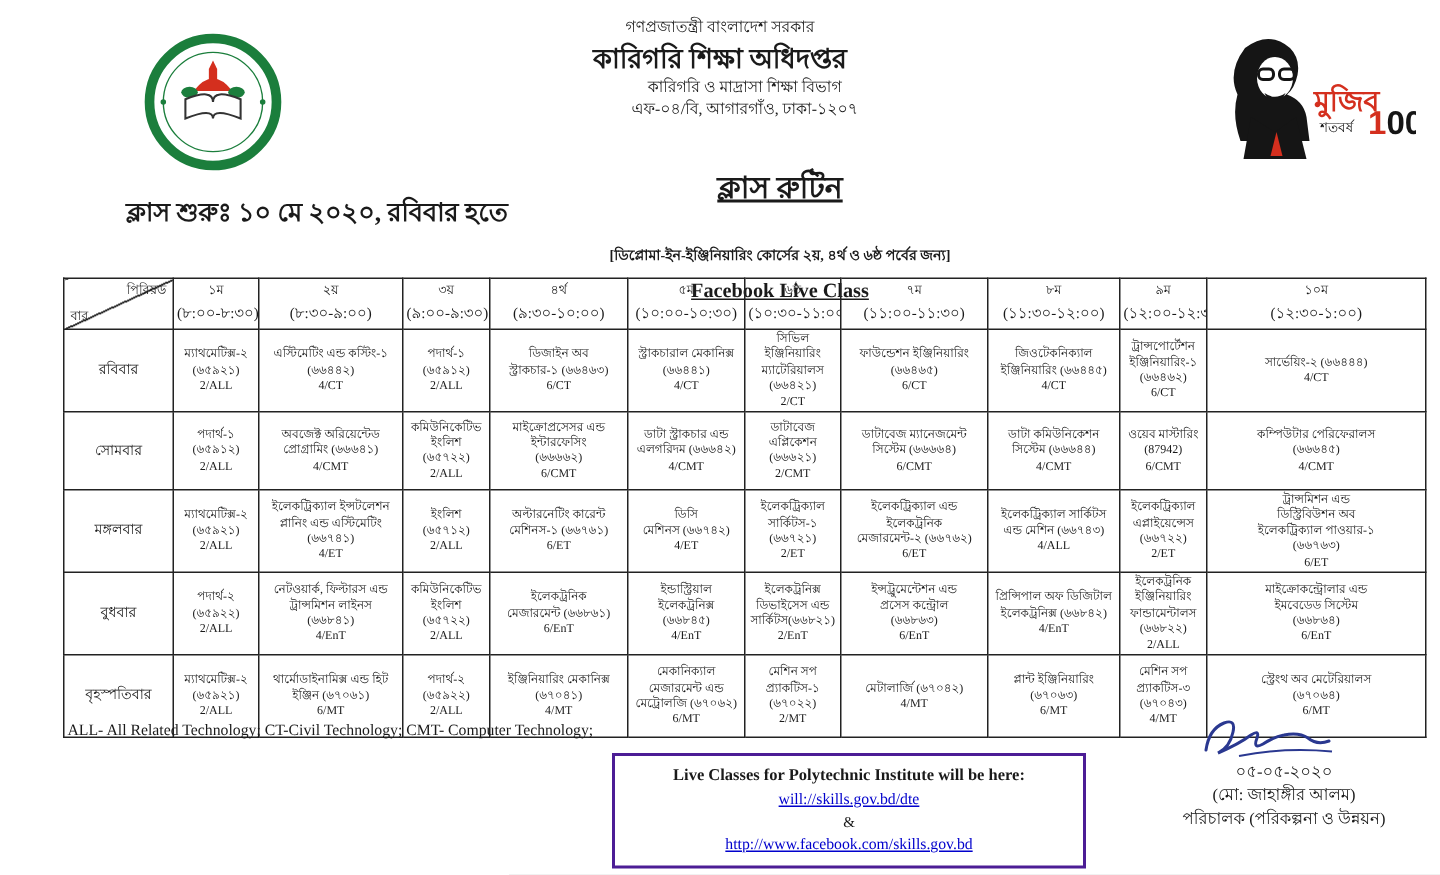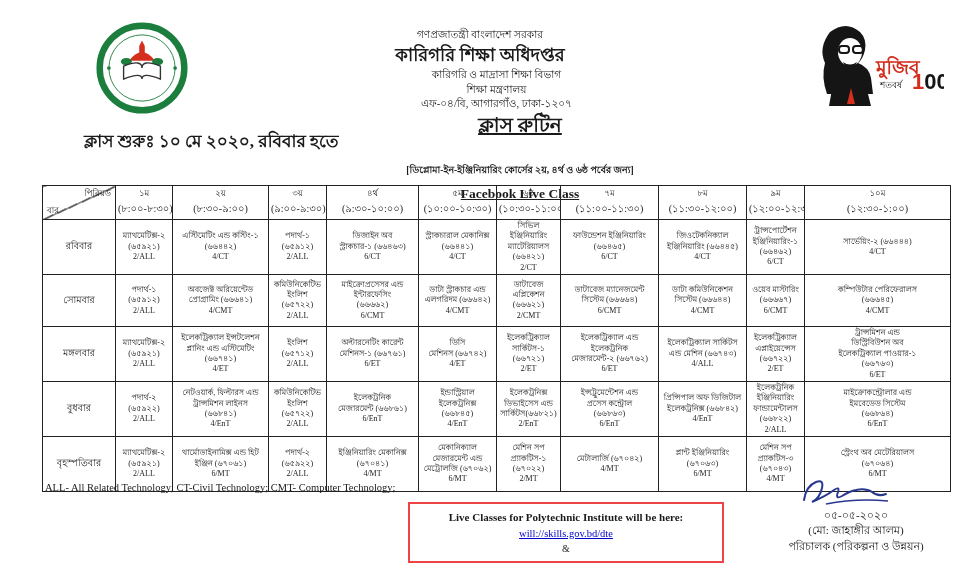--- a/index.html
+++ b/index.html
@@ -1,21 +1,21 @@
 <!DOCTYPE html>
 <html><head>
 <meta charset="utf-8">
 <style>
   html,body{margin:0;padding:0;background:#e8e8e8;}
   .page{
     position:relative;width:960px;height:583px;background:#ffffff;
     font-family:"Liberation Serif","DejaVu Serif",serif;color:#1a1a1a;overflow:hidden;
   }
   
-  .gov-header{position:absolute;top:28px;left:0;width:100%;text-align:center;line-height:1.35;}
+  .gov-header{position:absolute;top:12px;left:0;width:100%;text-align:center;line-height:1.35;}
   .gov-line{font-size:10.5px;}
   .org-name{font-size:18px;font-weight:bold;margin:1px 0;}
   .gov-sub{font-size:10.5px;padding-left:33px;}
   .logo-left{position:absolute;left:96px;top:22px;}
   .logo-right{position:absolute;left:812px;top:16px;}
   
   .start-note{position:absolute;left:84px;top:128px;font-size:17px;font-weight:bold;}
   .title-block{position:absolute;left:352px;top:110px;width:336px;text-align:center;}
   .main-title{font-size:20px;font-weight:bold;text-decoration:underline;}
   .sub-title{font-size:9.5px;font-weight:bold;margin-top:20px;}
@@ -33,21 +33,21 @@
   .period-time{font-size:10px;}
   .day-label{font-size:9.5px;}
   td.cell{font-size:8px;line-height:1.3;white-space:pre-line;}
   th.corner{position:relative;padding:0;
     background:linear-gradient(to bottom right,transparent calc(50% - 0.6px),#222 calc(50% - 0.6px),#222 calc(50% + 0.6px),transparent calc(50% + 0.6px));}
   .corner-top{position:absolute;top:1px;right:4px;font-size:8.5px;}
   .corner-bottom{position:absolute;bottom:1px;left:4px;font-size:8.5px;}
   
   .legend{position:absolute;left:45px;top:480px;font-size:10.5px;line-height:1.45;}
   .live-box{
-    position:absolute;left:408px;top:502px;width:300px;border:2px solid #ef4444;
+    position:absolute;left:408px;top:502px;width:300px;border:2px solid #4c1d95;
     padding:5px 6px;text-align:center;line-height:1.5;
   }
   .live-title{font-size:11px;font-weight:bold;}
   .live-link{font-size:10.5px;color:#0000cc;text-decoration:underline;display:block;}
   .live-sep{font-size:10px;}
   .signoff{position:absolute;left:750px;top:478px;width:212px;text-align:center;line-height:1.4;}
   .sig-svg{display:block;margin:0 auto;}
   .sig-date{font-size:11px;}
   .sig-name{font-size:11px;}
   .sig-desig{font-size:11px;}
@@ -84,21 +84,20 @@
       <text x="64" y="58" font-size="19" font-weight="bold" fill="#d42f1e" font-family="'Liberation Serif',serif">মুজিব</text>
       <text x="68" y="72" font-size="9" fill="#151515" font-family="'Liberation Serif',serif">শতবর্ষ</text>
       <text x="100" y="73" font-size="22" font-weight="bold" fill="#151515" font-family="'Liberation Sans',sans-serif"><tspan fill="#d42f1e">1</tspan>00</text>
     </svg>
   </div>
 
   <div class="gov-header">
     <div class="gov-line">গণপ্রজাতন্ত্রী বাংলাদেশ সরকার</div>
     <div class="org-name">কারিগরি শিক্ষা অধিদপ্তর</div>
     <div class="gov-sub">কারিগরি ও মাদ্রাসা শিক্ষা বিভাগ</div>
-    <div class="gov-sub">শিক্ষা মন্ত্রণালয়</div>
     <div class="gov-sub">এফ-০৪/বি, আগারগাঁও, ঢাকা-১২০৭</div>
   </div>
 
   <div class="start-note">ক্লাস শুরুঃ ১০ মে ২০২০, রবিবার হতে</div>
   <div class="title-block">
     <div class="main-title">ক্লাস রুটিন</div>
     <div class="sub-title">[ডিপ্লোমা-ইন-ইঞ্জিনিয়ারিং কোর্সের ২য়, ৪র্থ ও ৬ষ্ঠ পর্বের জন্য]</div>
     <div class="platform">Facebook Live Class</div>
   </div>
 
@@ -218,21 +217,21 @@
 এপ্লিকেশন
 (৬৬৬২১)
 2/CMT</td>
       <td class="cell">ডাটাবেজ ম্যানেজমেন্ট
 সিস্টেম (৬৬৬৬৪)
 6/CMT</td>
       <td class="cell">ডাটা কমিউনিকেশন
 সিস্টেম (৬৬৬৪৪)
 4/CMT</td>
       <td class="cell">ওয়েব মাস্টারিং
-(৬৬৬৬৭)
+(87942)
 6/CMT</td>
       <td class="cell">কম্পিউটার পেরিফেরালস
 (৬৬৬৪৫)
 4/CMT</td>
     </tr>
     <tr style="height:55px">
       <th class="day-label">মঙ্গলবার</th>
       <td class="cell">ম্যাথমেটিক্স-২
 (৬৫৯২১)
 2/ALL</td>
@@ -348,20 +347,21 @@
     </table>
 
   <div class="legend">
     <div>ALL- All Related Technology; CT-Civil Technology; CMT- Computer Technology;</div>
   </div>
 
   <div class="live-box">
     <div class="live-title">Live Classes for Polytechnic Institute will be here:</div>
     <a class="live-link" href="#">will://skills.gov.bd/dte</a>
     <div class="live-sep">&amp;</div>
+    <a class="live-link" href="#">http://www.facebook.com/skills.gov.bd</a>
   </div>
 
   <div class="signoff">
     <svg class="sig-svg" width="120" height="30" viewBox="0 0 120 30">
       <path d="M8 22 q2 -14 12 -18 q8 -3 6 6 q-2 10 -10 14 q14 -6 22 -12 q6 -4 4 2 q-3 8 4 4 q8 -5 14 -6 q10 -2 16 2 q6 5 14 2" fill="none" stroke="#2a3890" stroke-width="2" stroke-linecap="round"></path>
       <path d="M30 26 q30 -6 62 -3" fill="none" stroke="#2a3890" stroke-width="1.3"></path>
     </svg>
     <div class="sig-date">০৫-০৫-২০২০</div>
     <div class="sig-name">(মো: জাহাঙ্গীর আলম)</div>
     <div class="sig-desig">পরিচালক (পরিকল্পনা ও উন্নয়ন)</div>

